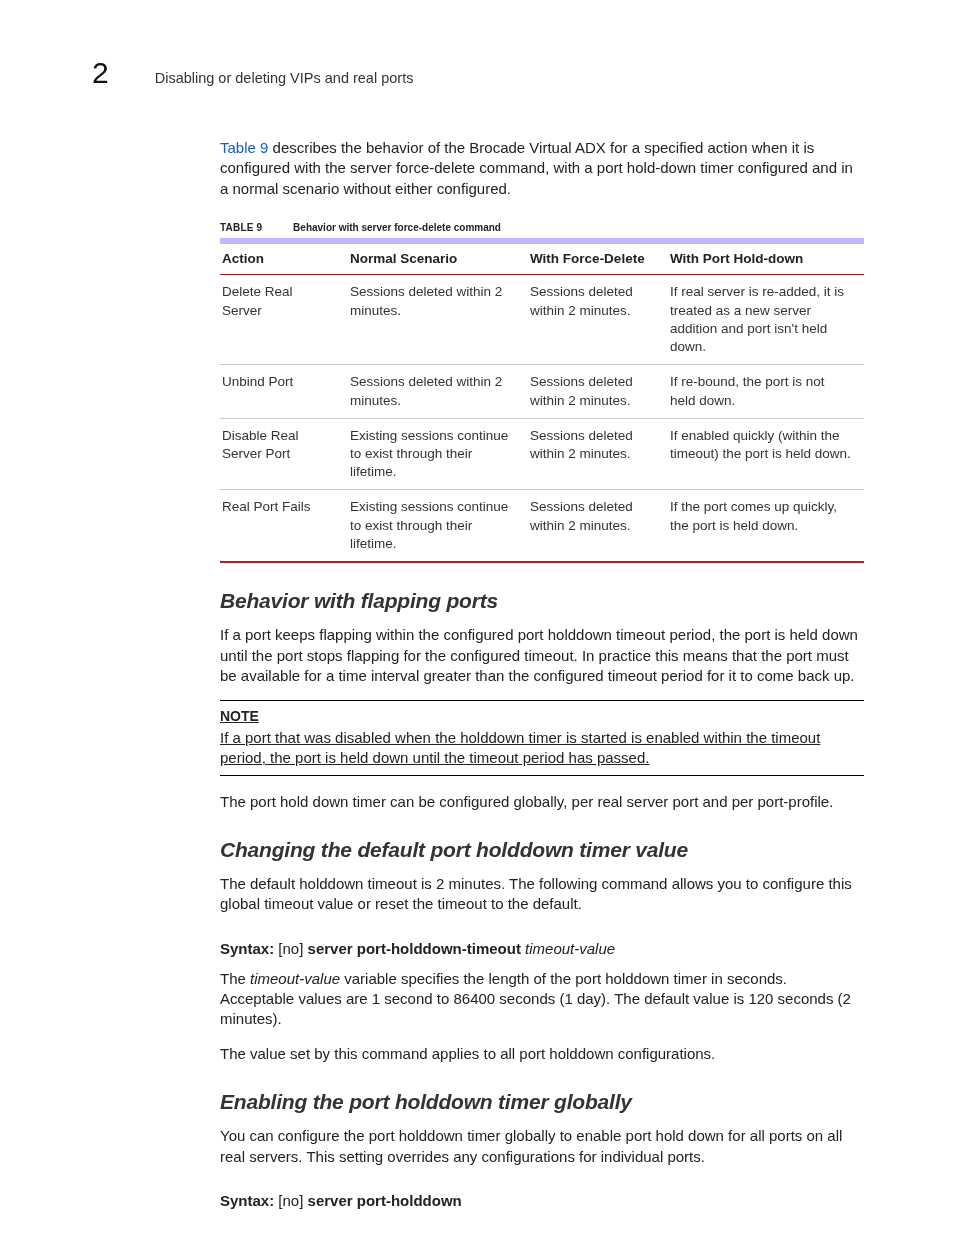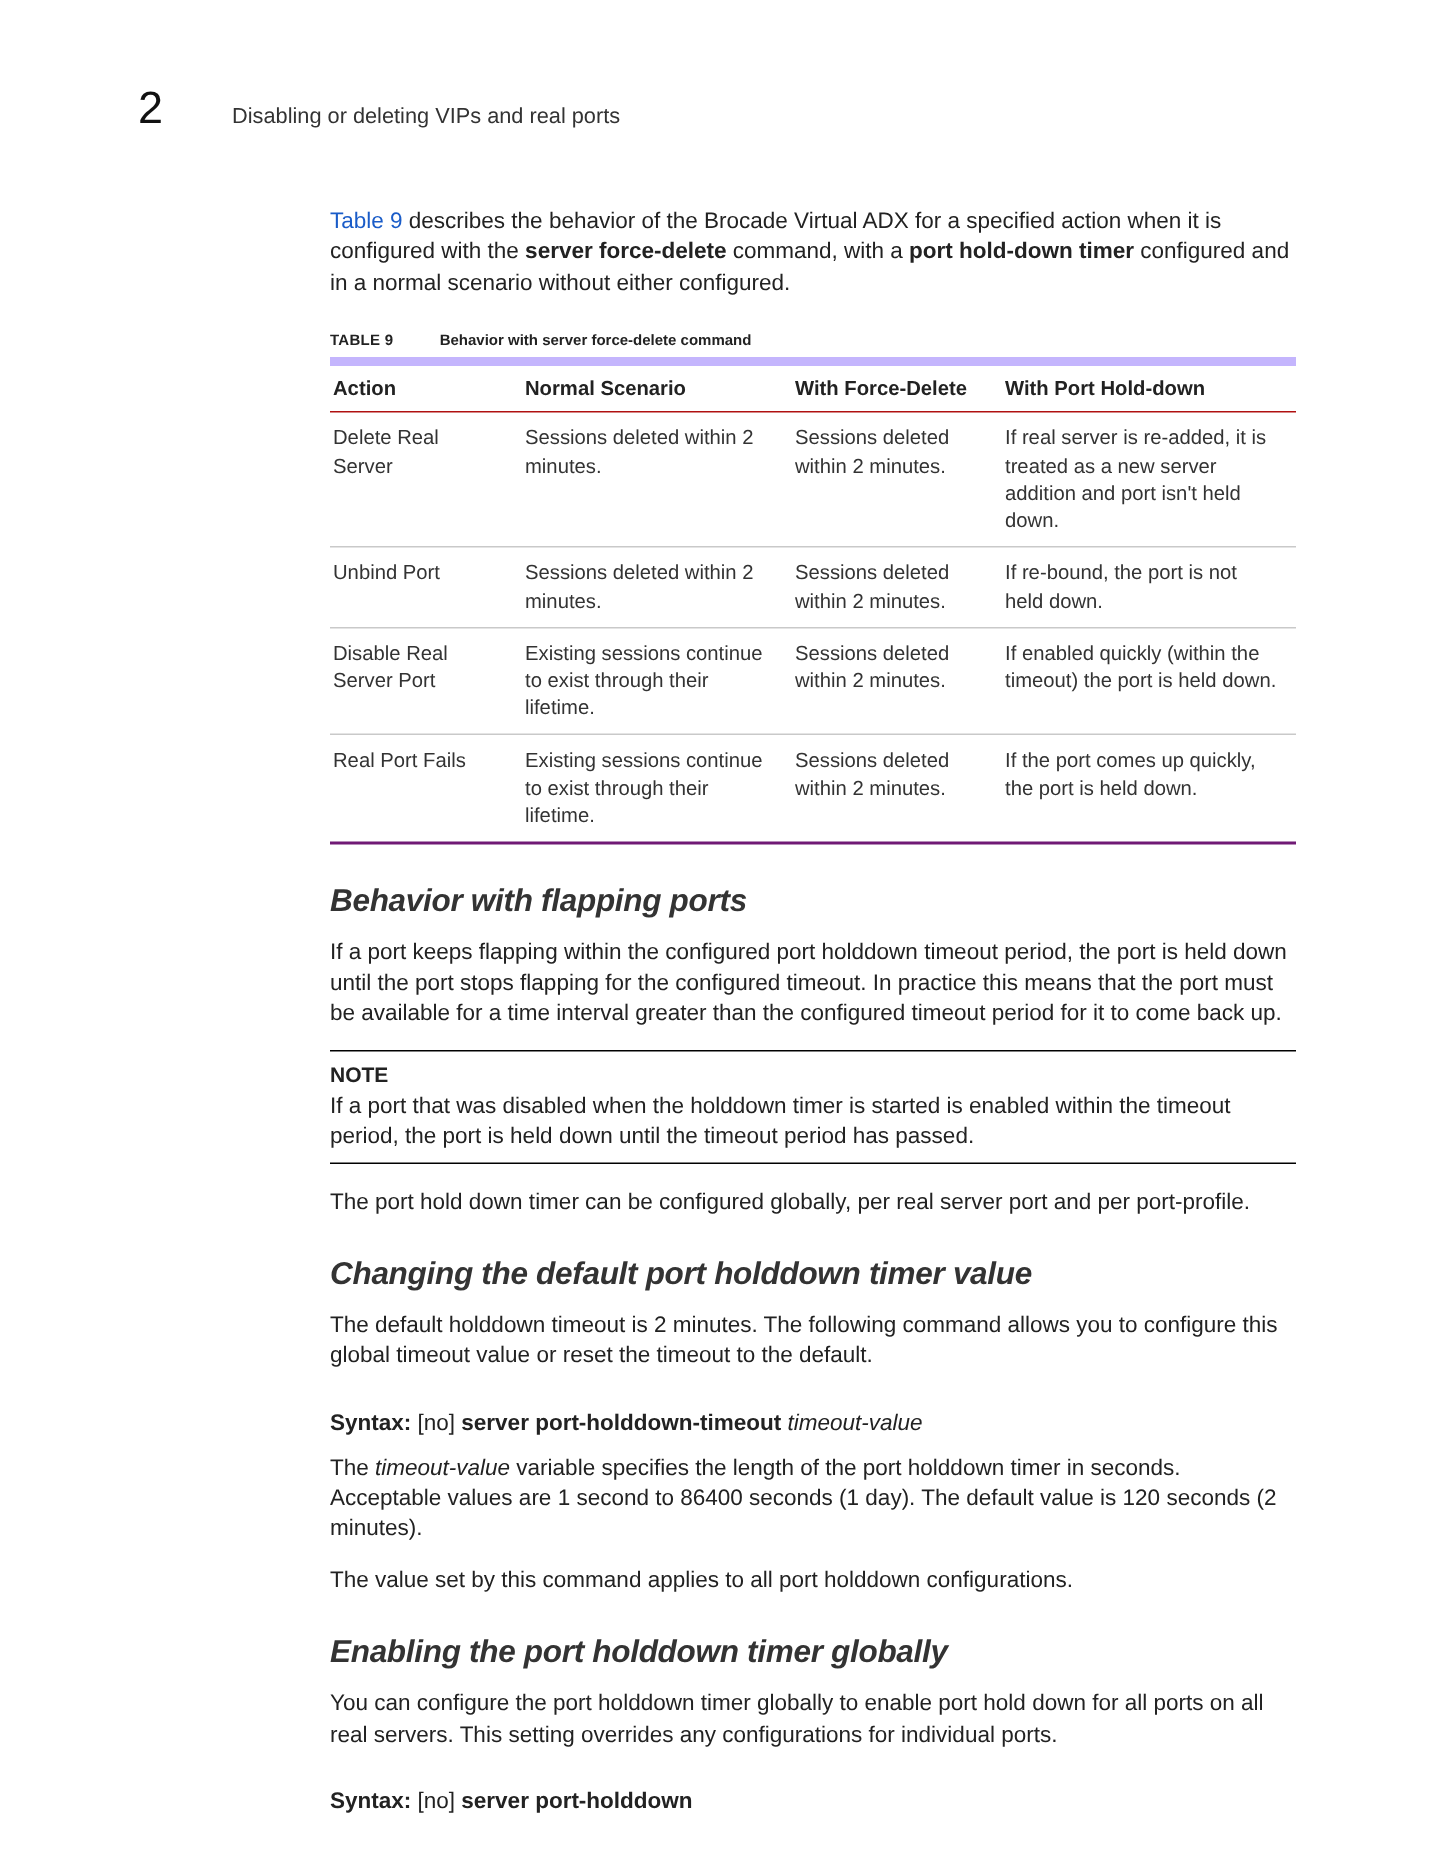--- a/index.html
+++ b/index.html
@@ -81,21 +81,21 @@
     border-bottom: 1px solid #b01010;
     vertical-align: top;
   }
   table.behavior tbody td {
     padding: 8px 12px 8px 2px;
     border-bottom: 1px solid #c9c9c9;
     vertical-align: top;
     color: #333;
   }
   table.behavior tbody tr:last-child td {
-    border-bottom: 2px solid #701a75;
+    border-bottom: 2px solid #b91c1c;
   }
   table.behavior col.c1 { width: 128px; }
   table.behavior col.c2 { width: 180px; }
   table.behavior col.c3 { width: 140px; }
   table.behavior col.c4 { }
 
   h3.subhead {
     font-family: "Arial Narrow", Arial, sans-serif;
     font-style: italic;
     font-weight: 700;
@@ -103,40 +103,41 @@
     color: #333;
     margin: 24px 0 10px 0;
     letter-spacing: -0.2px;
   }
 
   .note-block {
     border-top: 1px solid #000;
     border-bottom: 1px solid #000;
     padding: 6px 0 6px 0;
     margin: 14px 0 16px 0;
+    text-decoration: underline;
   }
   .note-block .note-label {
     font-family: "Arial Narrow", Arial, sans-serif;
     font-weight: 700;
     font-size: 14px;
     display: block;
     margin-bottom: 2px;
   }
   .note-block .note-text {
     font-size: 15px;
   }
 
   .syntax {
     margin: 24px 0 10px 0;
     font-size: 15px;
   }
   .syntax .slabel { font-weight: 700; text-align: center; }
   .syntax .scmd { font-weight: 700; }
   .syntax .svar { font-style: italic; }
-  .bold { font-weight: 700; text-align: right; }
+  .bold { font-weight: 400; text-align: right; }
   .ital { font-style: italic; }
 </style>
 </head>
 <body>
 
 <div class="page">
 
   <div class="header">
     <span class="chapter-num">2</span>
     <span class="running-title">Disabling or deleting VIPs and real ports</span>

